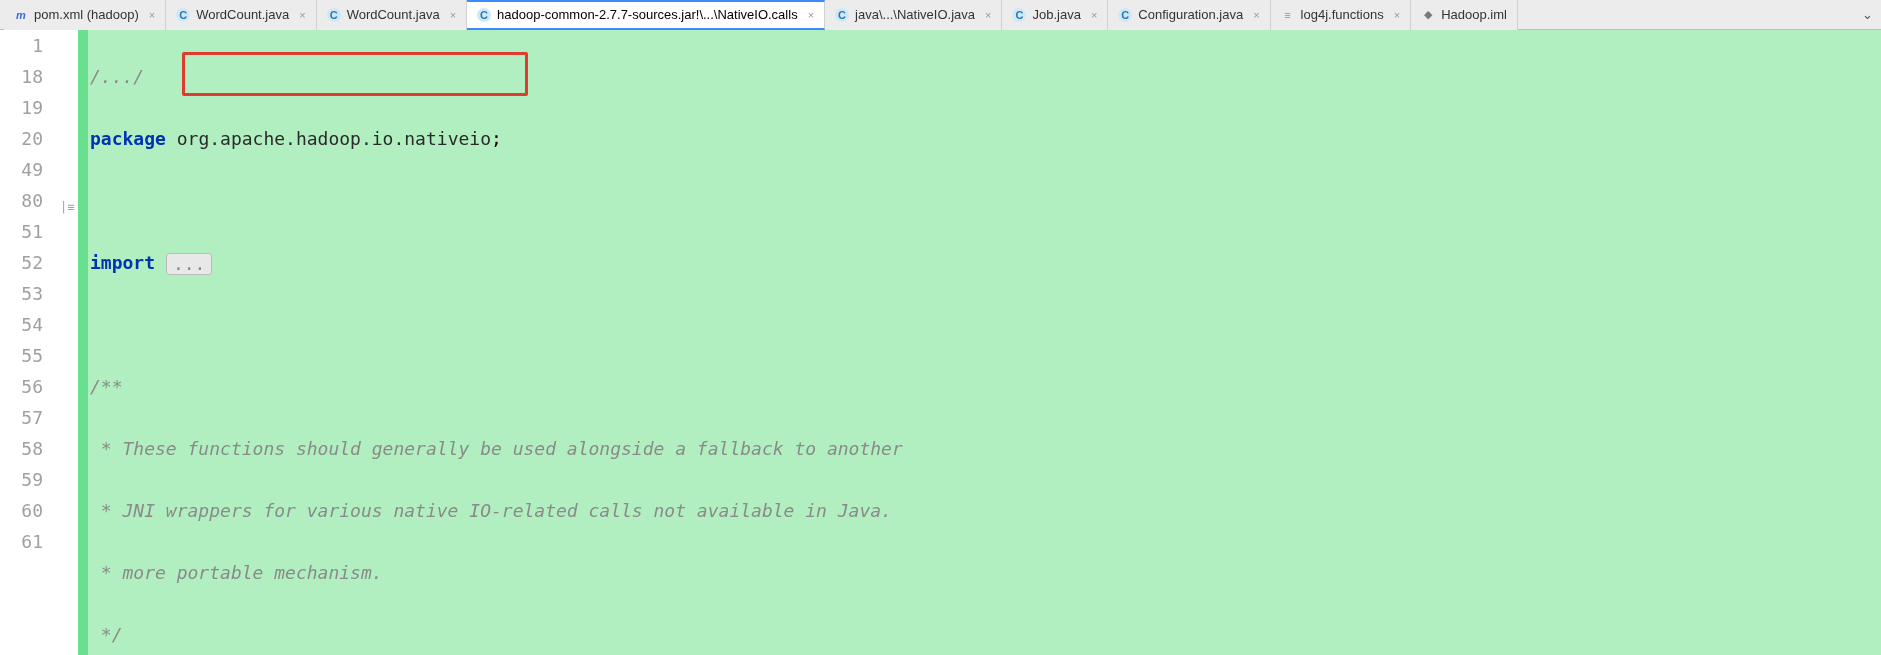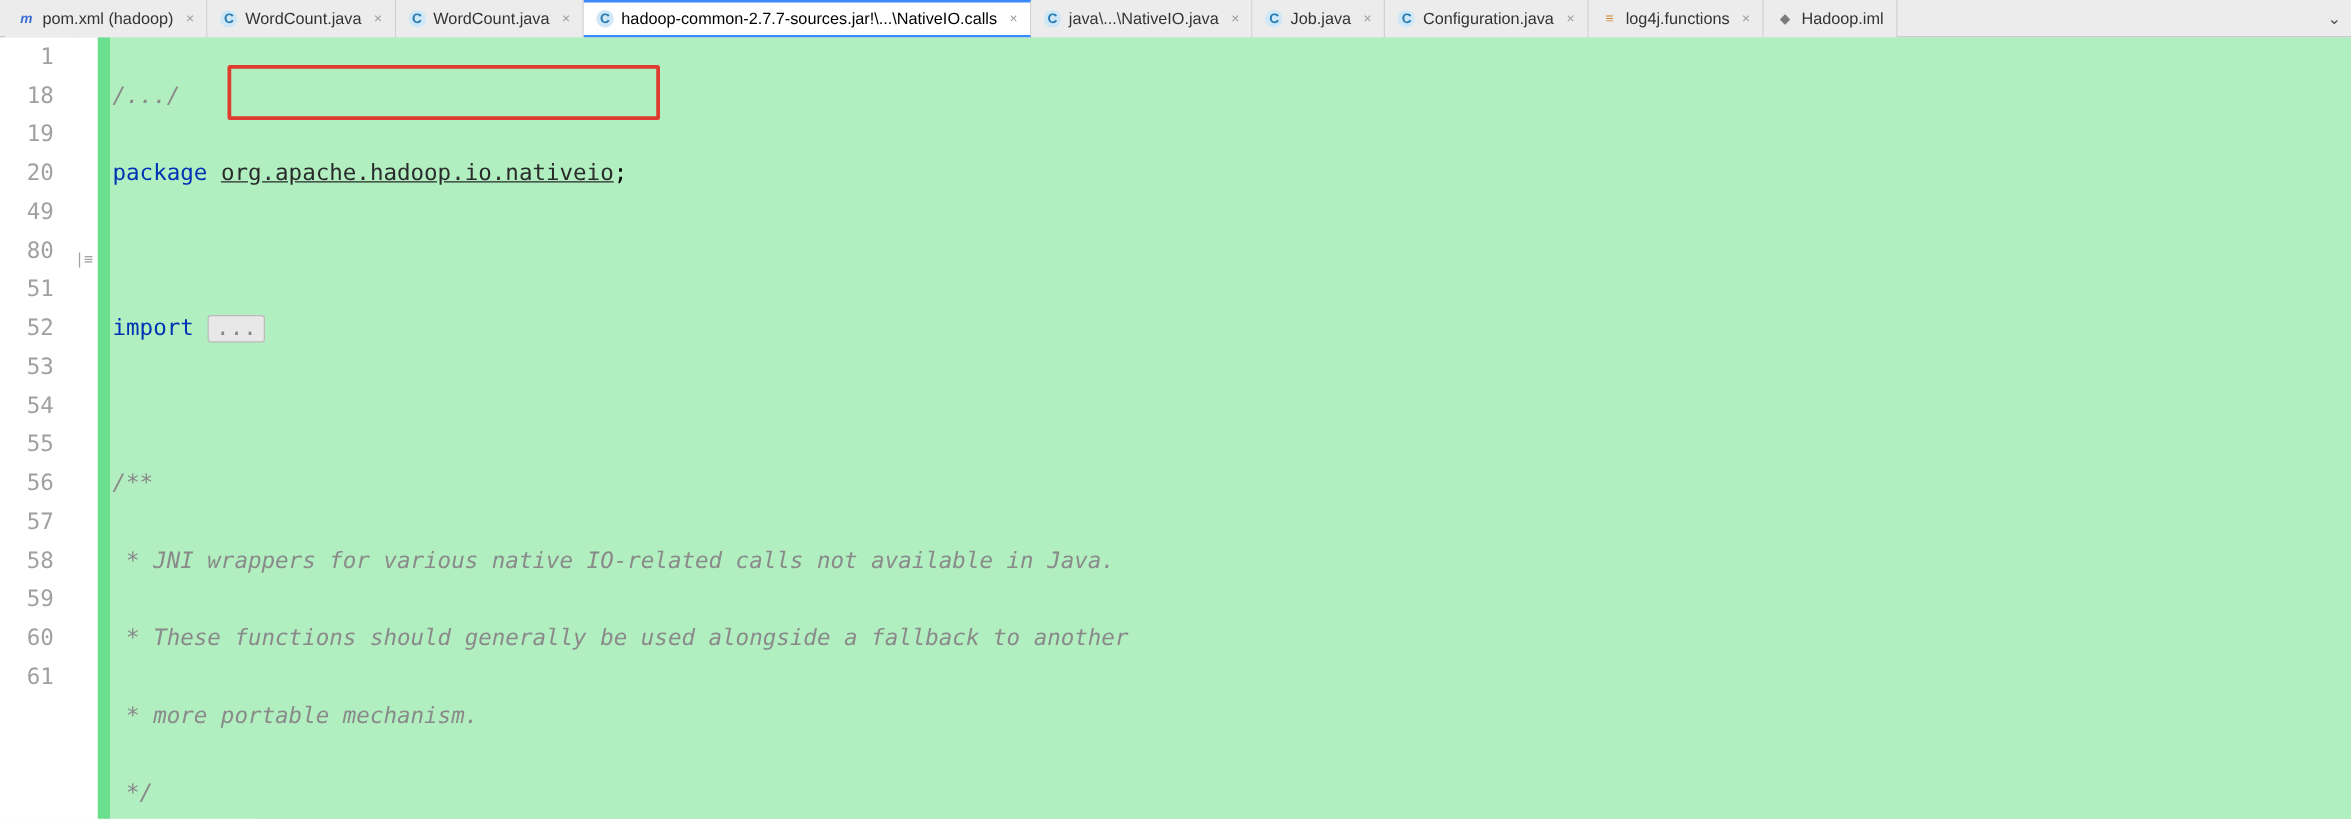--- a/index.html
+++ b/index.html
@@ -96,22 +96,22 @@
   }
   .code-col {
     flex: 1;
     background: #b1efc1;
     position: relative;
     white-space: pre;
     color: #000;
   }
   .ln { height: 31px; }
   .code-line { height: 31px; padding-left: 2px; }
-  .kw { color: #0033b3; font-weight: normal; }
-  .pkg { color: #2a2a2a; text-decoration: underline; }
+  .kw { color: #0033b3; font-weight: bold; }
+  .pkg { color: #2a2a2a; }
   .comment { color: #8a8a8a; font-style: italic; }
   .ellips {
     display:inline-block;
     border:1px solid #bbb;
     border-radius:3px;
     background:#e8e8e8;
     color:#888;
     font-style:normal;
     padding:0 6px;
     height:22px;
@@ -205,22 +205,22 @@
   </div>
   <div class="diff-col"></div>
 
   <div class="code-col">
 <div class="code-line"><span class="comment">/.../</span></div>
 <div class="code-line"><span class="kw">package</span> <span class="pkg">org.apache.hadoop.io.nativeio</span><span>;</span></div>
 <div class="code-line"></div>
 <div class="code-line"><span class="kw">import</span> <span class="ellips">...</span></div>
 <div class="code-line"></div>
 <div class="code-line"><span class="comment">/**</span></div>
+<div class="code-line"><span class="comment"> * These functions should generally be used alongside a fallback to another</span></div>
 <div class="code-line"><span class="comment"> * JNI wrappers for various native IO-related calls not available in Java.</span></div>
-<div class="code-line"><span class="comment"> * These functions should generally be used alongside a fallback to another</span></div>
 <div class="code-line"><span class="comment"> * more portable mechanism.</span></div>
 <div class="code-line"><span class="comment"> */</span></div>
 
 
 
 
 
 
 
 

